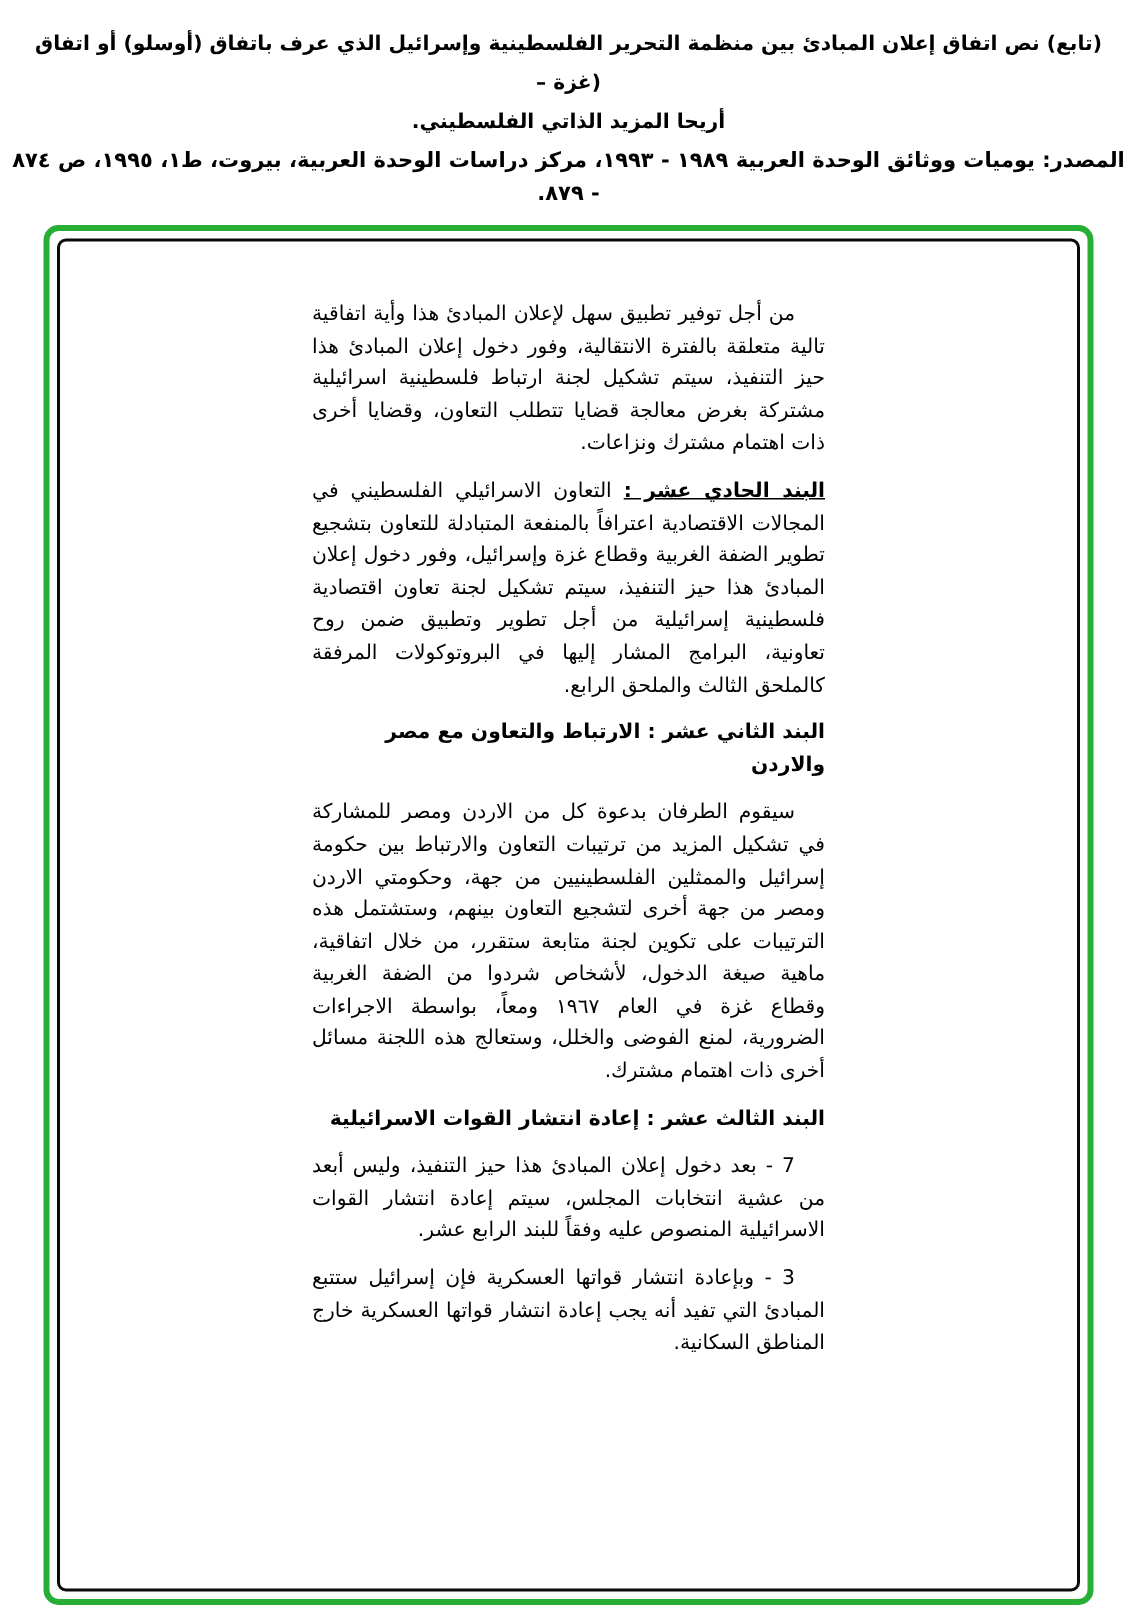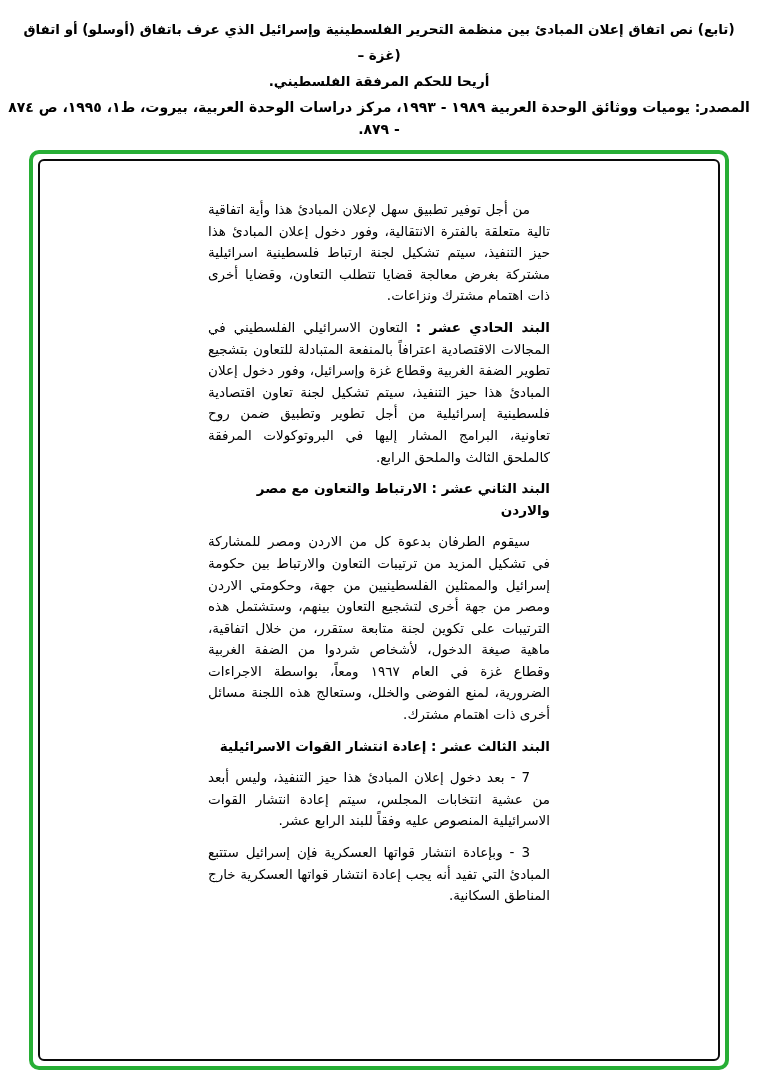--- a/index.html
+++ b/index.html
@@ -64,20 +64,21 @@
     color: #000;
   }
   .para {
     margin-bottom: 10px;
   }
   .para.indent {
     text-indent: 20px;
   }
   .clause-lead {
     font-weight: bold;
+    text-decoration: underline;
   }
   .clause-heading {
     font-size: 13.5px;
     font-weight: bold;
     text-align: right;
     margin: 2px 0 10px 0;
   }
   
   .page-number {
     text-align: center;
@@ -87,21 +88,21 @@
     color: #000;
   }
 </style>
 </head>
 <body>
 
 <div class="page">
 
   <header class="page-header">
     <div class="header-line">(تابع) نص اتفاق إعلان المبادئ بين منظمة التحرير الفلسطينية وإسرائيل الذي عرف باتفاق (أوسلو) أو اتفاق (غزة –</div>
-    <div class="header-line">أريحا للحكم المرفقة الفلسطيني.</div>
+    <div class="header-line">أريحا المزيد الذاتي الفلسطيني.</div>
     <div class="header-source">المصدر: يوميات ووثائق الوحدة العربية ١٩٨٩ - ١٩٩٣، مركز دراسات الوحدة العربية، بيروت، ط١، ١٩٩٥، ص ٨٧٤ - ٨٧٩.</div>
   </header>
 
   <div class="frame-outer">
     <div class="frame-inner">
       <div class="text-column">
 
         <p class="para indent">من أجل توفير تطبيق سهل لإعلان المبادئ هذا وأية اتفاقية تالية متعلقة بالفترة الانتقالية، وفور دخول إعلان المبادئ هذا حيز التنفيذ، سيتم تشكيل لجنة ارتباط فلسطينية اسرائيلية مشتركة بغرض معالجة قضايا تتطلب التعاون، وقضايا أخرى ذات اهتمام مشترك ونزاعات.</p>
 
         <p class="para"><span class="clause-lead">البند الحادي عشر :</span> <span>التعاون الاسرائيلي الفلسطيني في المجالات الاقتصادية اعترافاً بالمنفعة المتبادلة للتعاون بتشجيع تطوير الضفة الغربية وقطاع غزة وإسرائيل، وفور دخول إعلان المبادئ هذا حيز التنفيذ، سيتم تشكيل لجنة تعاون اقتصادية فلسطينية إسرائيلية من أجل تطوير وتطبيق ضمن روح تعاونية، البرامج المشار إليها في البروتوكولات المرفقة كالملحق الثالث والملحق الرابع.</span></p>

